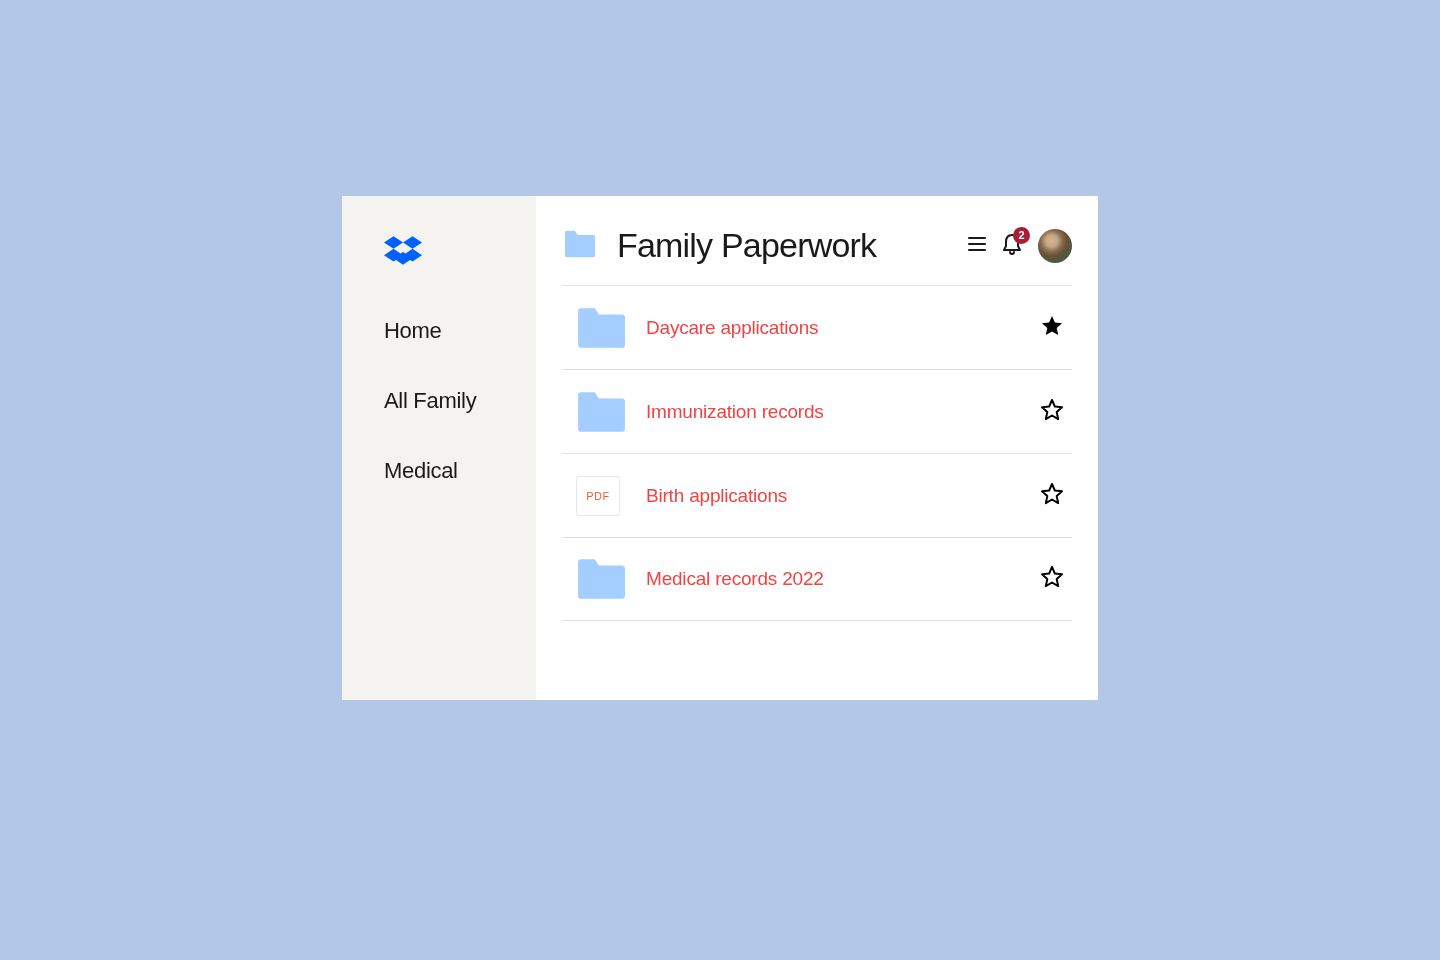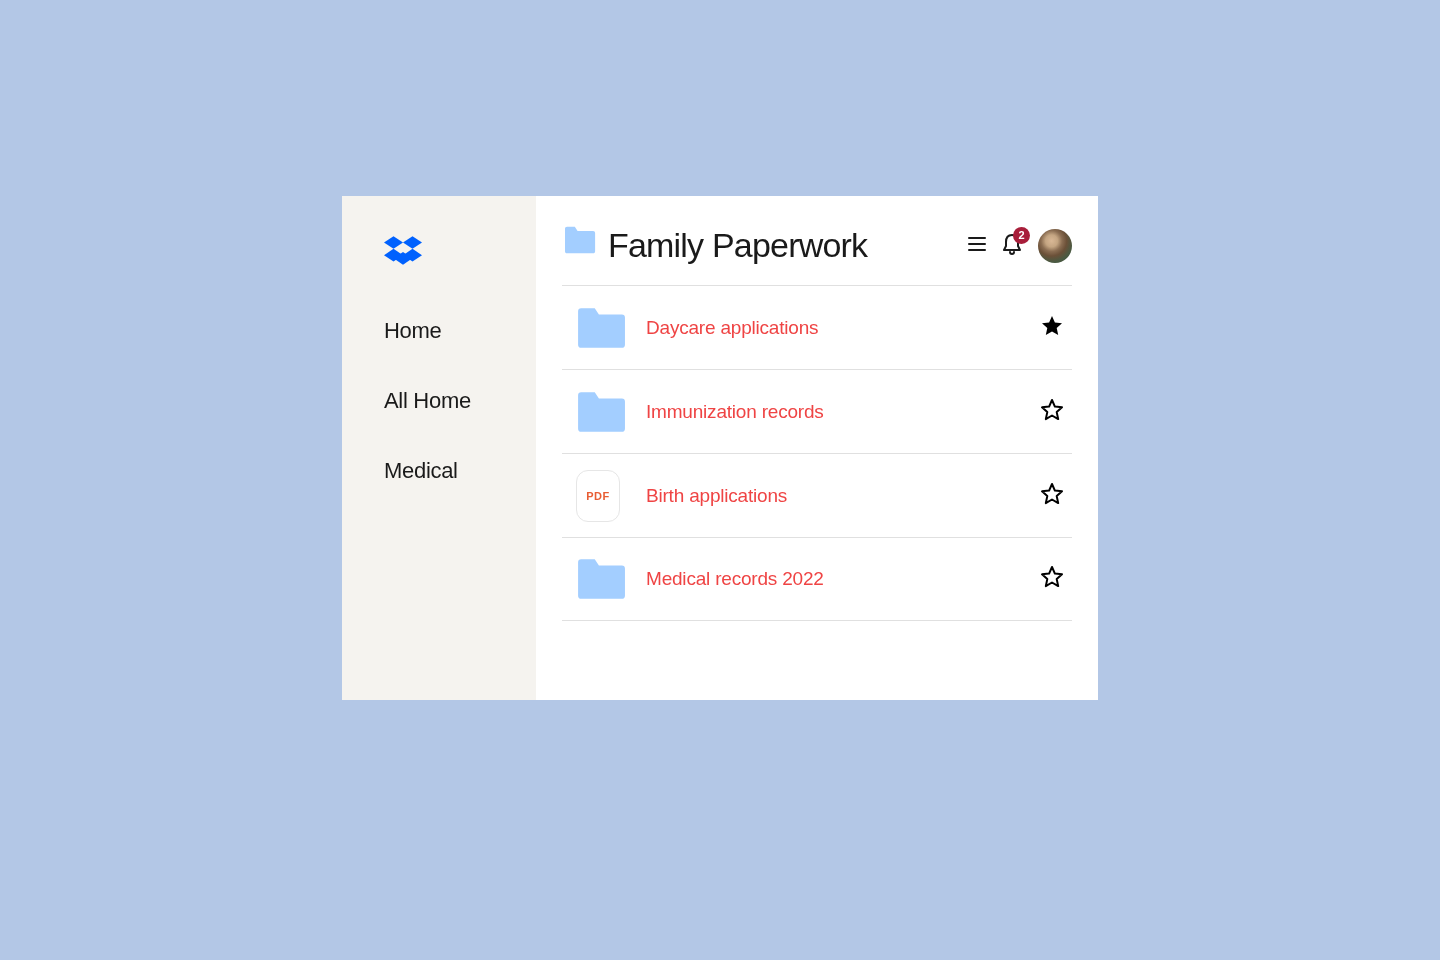--- a/index.html
+++ b/index.html
@@ -44,21 +44,22 @@
       letter-spacing: -0.3px;
       margin-top: 44px;
     }
     .main {
       flex: 1;
       background: #ffffff;
       padding: 30px 26px 0 26px;
     }
     .header {
       display: flex;
-      gap: 12px;
+      align-items: center;
+      gap: 21px;
       padding-bottom: 20px;
     }
     .header-folder-icon {
       flex-shrink: 0;
     }
     .header-title {
       font-size: 34px;
       font-weight: 400;
       color: #1a1a1a;
       letter-spacing: -0.8px;
@@ -125,29 +126,29 @@
       font-size: 19px;
       color: #ef4444;
       letter-spacing: -0.2px;
     }
     .star-btn {
       margin-right: 8px;
       cursor: pointer;
     }
     .pdf-icon {
       width: 44px;
-      height: 52px;
+      height: 40px;
       background: #ffffff;
       border: 1px solid #e6e6e6;
-      border-radius: 12px;
+      border-radius: 3px;
       display: flex;
       align-items: center;
       justify-content: center;
       font-size: 11px;
-      font-weight: 700;
+      font-weight: 400;
       color: #e85d33;
       letter-spacing: 0.5px;
     }
   </style>
 </head>
 <body>
 
 <div class="app-window">
 
   <aside class="sidebar">
@@ -155,21 +156,21 @@
       <svg width="38" height="32" viewBox="0 0 48 40">
         <path fill="#0061fe" d="M12 0 L24 8 L12 16 L0 8 Z"></path>
         <path fill="#0061fe" d="M36 0 L48 8 L36 16 L24 8 Z"></path>
         <path fill="#0061fe" d="M12 16 L24 24 L12 32 L0 24 Z"></path>
         <path fill="#0061fe" d="M36 16 L48 24 L36 32 L24 24 Z"></path>
         <path fill="#0061fe" d="M24 26 L36 34 L24 42 L12 34 Z" transform="translate(0,-6)"></path>
       </svg>
     </div>
     <ul class="nav-list">
       <li class="nav-item">Home</li>
-      <li class="nav-item">All Home</li>
+      <li class="nav-item">All Family</li>
       <li class="nav-item">Medical</li>
     </ul>
   </aside>
 
   <main class="main">
     <div class="header">
       <span class="header-folder-icon">
         <svg width="34" height="28" viewBox="0 0 48 40">
           <path fill="#a3ceff" d="M4 4 C4 2 5 1 7 1 L18 1 L22 7 L44 7 C46 7 47 8 47 10 L47 36 C47 38 46 39 44 39 L7 39 C5 39 4 38 4 36 Z"></path>
         </svg>

